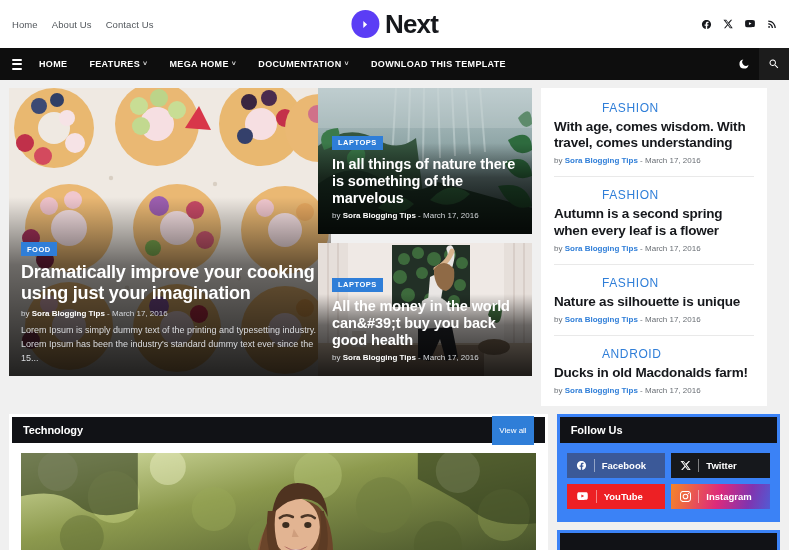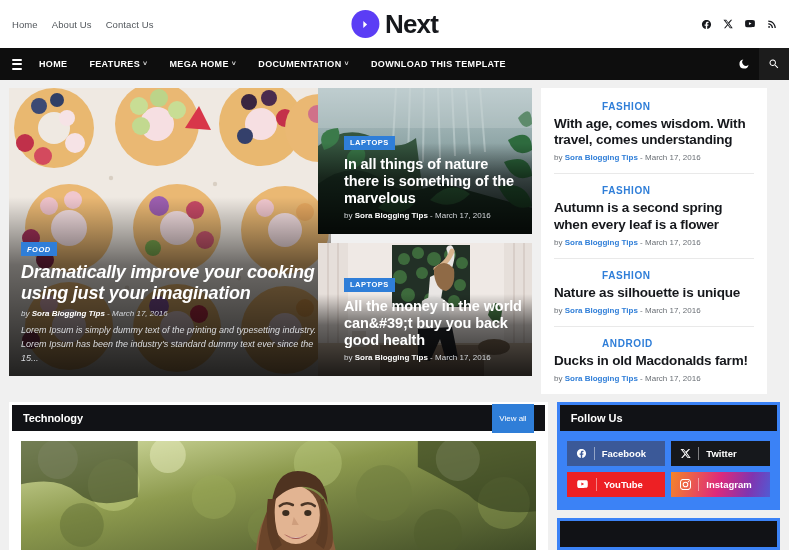--- a/index.html
+++ b/index.html
@@ -59,21 +59,21 @@
     width: 30px; height: 32px; display: flex; align-items: center; justify-content: center;
   }
   .nav-icon-btn.search { background: #1c1c1c; }
   .nav-icon-btn svg { display: block; fill: #fff; }
 
   
   .content {
     display: flex; gap: 9px;
     padding: 8px 9px 0 9px;
   }
-  .col-left { width: 300px; font-style: italic; }
+  .col-left { width: 300px; }
   .col-mid  { width: 214px; }
   .col-right{ width: 226px; }
 
   
   .big-card {
     position: relative; width: 322px; height: 288px;
     overflow: hidden; background: #cfc8bd;
   }
   .big-card .imgart { position: absolute; inset: 0; }
   .card-shade {
@@ -97,31 +97,31 @@
   .meta .author { color: #fff; font-weight: bold; }
   .snippet { color: #d8dade; font-size: 9px; line-height: 1.55; }
 
   
   .mid-card {
     position: relative; width: 214px; overflow: hidden;
     margin-bottom: 9px; background: #2b3a36;
   }
   .mid-card.a { height: 146px; }
   .mid-card.b { height: 133px; }
-  .mid-card .card-body { position: absolute; left: 16px; right: 0; bottom: 0; padding: 8px 10px 8px 10px; }
+  .mid-card .card-body { position: absolute; left: 4px; right: 0; bottom: 0; padding: 8px 10px 8px 10px; }
   .mid-title {
     color: #fff; font-size: 14.5px; font-weight: bold; line-height: 1.18;
     letter-spacing: -.1px; margin-bottom: 4px;
   }
 
   
   .postlist { background: #ffffff; padding: 2px 13px 0 13px; }
   .post-item { padding: 11px 0 11px 0; border-bottom: 1px solid #e9e9e9; }
   .post-item:last-child { border-bottom: none; }
-  .cat { color: #2f7ed8; font-size: 10px; font-weight: bold; letter-spacing: .6px; margin-bottom: 4px; padding-left: 48px; }
+  .cat { color: #2f7ed8; font-size: 12px; font-weight: normal; letter-spacing: .6px; margin-bottom: 4px; padding-left: 48px; }
   .post-title {
     color: #16181c; font-size: 13.5px; font-weight: bold; line-height: 1.2;
     letter-spacing: -.2px; margin-bottom: 5px;
   }
   .meta-dark { font-size: 8px; color: #6a6f75; }
   .meta-dark .author { color: #2f7ed8; font-weight: bold; }
 
   
   .lower { display: flex; gap: 9px; padding: 8px 9px 0 9px; }
   .lower-left { width: 545px; background: #fff; }

